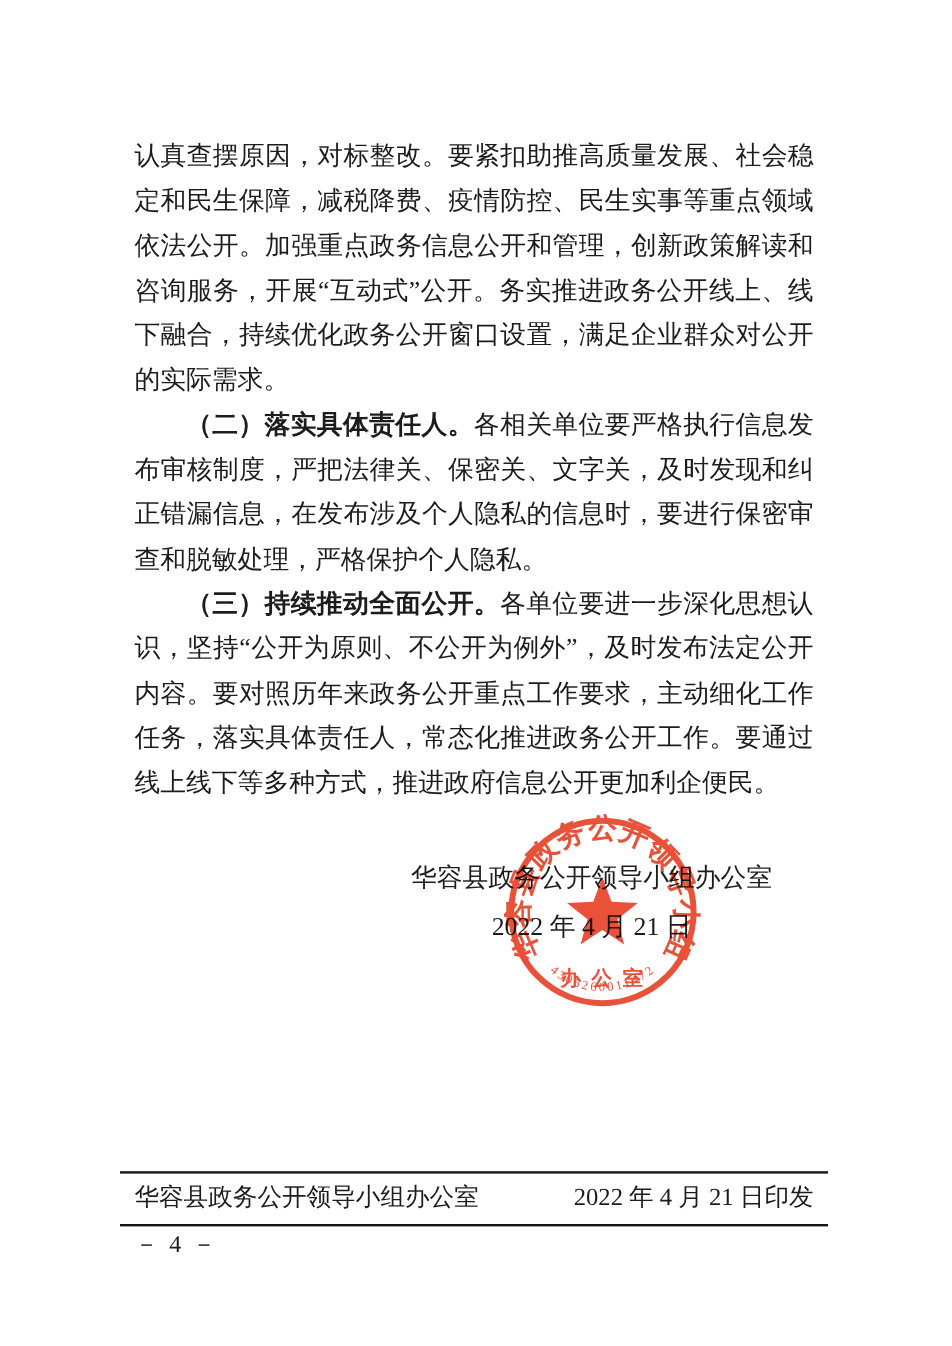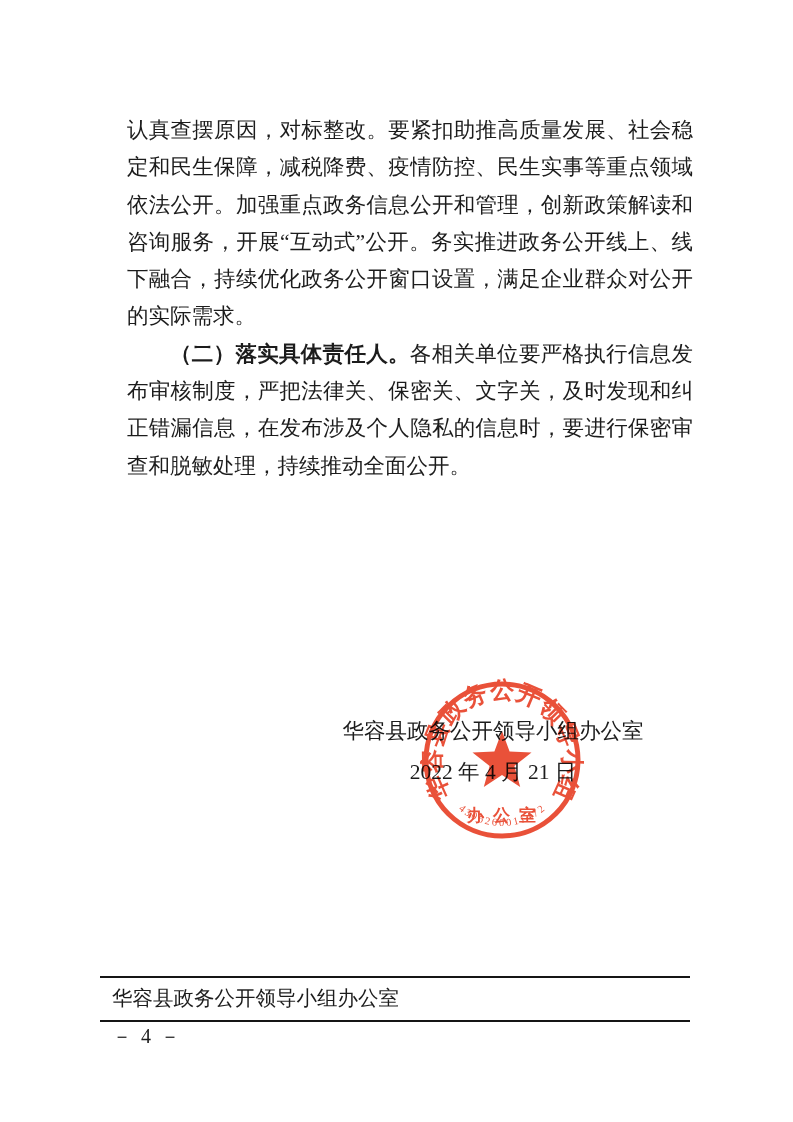--- a/index.html
+++ b/index.html
@@ -16,21 +16,20 @@
   .body-text {
     position: absolute;
     left: 112px;
     top: 112px;
     width: 566px;
     font-size: 21.5px;
     line-height: 37.3px;
     text-align: justify;
     text-justify: inter-character;
     word-break: break-all;
-    margin-left: 15px;
   }
   .para { margin: 0; }
   .para.indent { text-indent: 2em; }
   .lead { font-weight: 700; }
   
   .signature {
     position: absolute;
     left: 112px;
     top: 711px;
     width: 566px;
@@ -86,21 +85,22 @@
     letter-spacing: 2px;
   }
 </style>
 </head>
 <body>
 
 <div class="page">
 
   <main class="body-text">
     <p class="para"><span>认真查摆原因，对标整改。要紧扣助推高质量发展、社会稳定和民生保障，减税降费、疫情防控、民生实事等重点领域依法公开。加强重点政务信息公开和管理，创新政策解读和咨询服务，开展“互动式”公开。务实推进政务公开线上、线下融合，持续优化政务公开窗口设置，满足企业群众对公开的实际需求。</span></p>
-    <p class="para indent"><strong class="lead">（二）落实具体责任人。</strong><span>各相关单位要严格执行信息发布审核制度，严把法律关、保密关、文字关，及时发现和纠正错漏信息，在发布涉及个人隐私的信息时，要进行保密审查和脱敏处理，持续推动全面公开。</span></p>
+    <p class="para indent"><strong class="lead">（二）落实具体责任人。</strong><span>各相关单位要严格执行信息发布审核制度，严把法律关、保密关、文字关，及时发现和纠正错漏信息，在发布涉及个人隐私的信息时，要进行保密审查和脱敏处理，严格保护个人隐私。</span></p>
+    <p class="para indent"><strong class="lead">（三）持续推动全面公开。</strong><span>各单位要进一步深化思想认识，坚持“公开为原则、不公开为例外”，及时发布法定公开内容。要对照历年来政务公开重点工作要求，主动细化工作任务，落实具体责任人，常态化推进政务公开工作。要通过线上线下等多种方式，推进政府信息公开更加利企便民。</span></p>
   </main>
 
   <div class="signature">
     <div class="sig-inner">
       <div>华容县政务公开领导小组办公室</div>
       <div>2022 年 4 月  21 日</div>
     </div>
   </div>
 
   <svg class="seal" viewBox="0 0 164 164" xmlns="http://www.w3.org/2000/svg">
@@ -110,19 +110,20 @@
     <text class="seal-arc"><textPath href="#sealArcTop" startOffset="11" textLength="270">华容县政务公开领导小组</textPath></text>
     <polygon class="star" points="82,53 89.6,73.5 111.5,74.4 94.4,88 100.2,109.1 82,97 63.8,109.1 69.6,88 52.5,74.4 74.4,73.5" fill="#e8432a"></polygon>
     <text class="seal-office" x="86" y="143">办公室</text>
     <text class="seal-serial"><textPath href="#sealArcBottom" startOffset="4" textLength="96">4306260011472</textPath></text>
   </svg>
 
   <div class="rule rule1"></div>
 
   <div class="footer-row">
     <span>华容县政务公开领导小组办公室</span>
+    <span>2022 年 4 月 21 日印发</span>
   </div>
 
   <div class="rule rule2"></div>
 
   <div class="page-number">－ 4 －</div>
 
 </div>
 
 </body></html>

